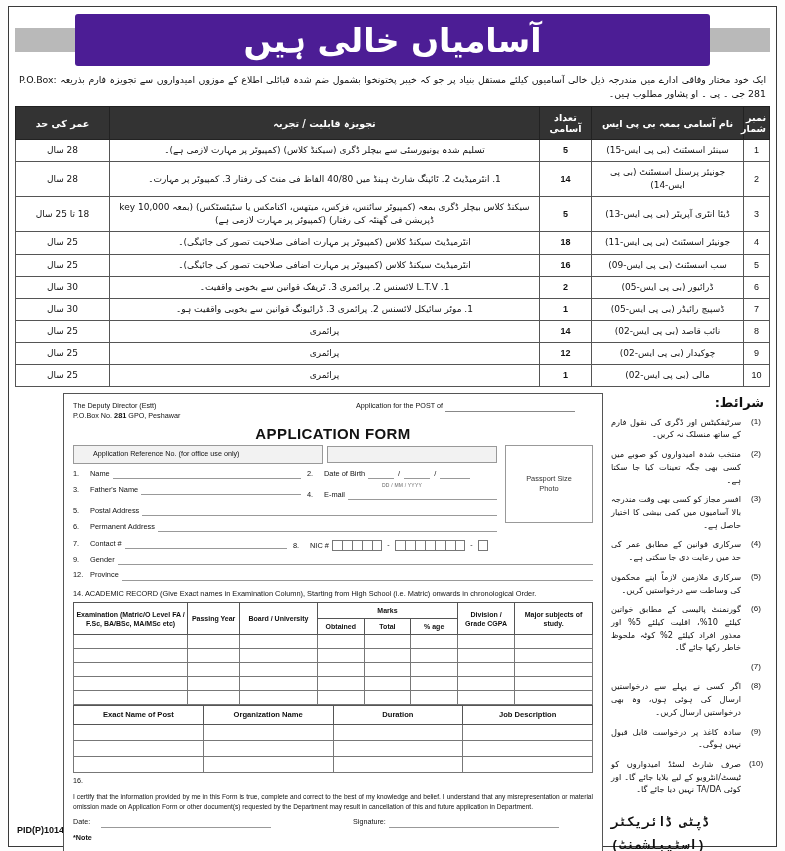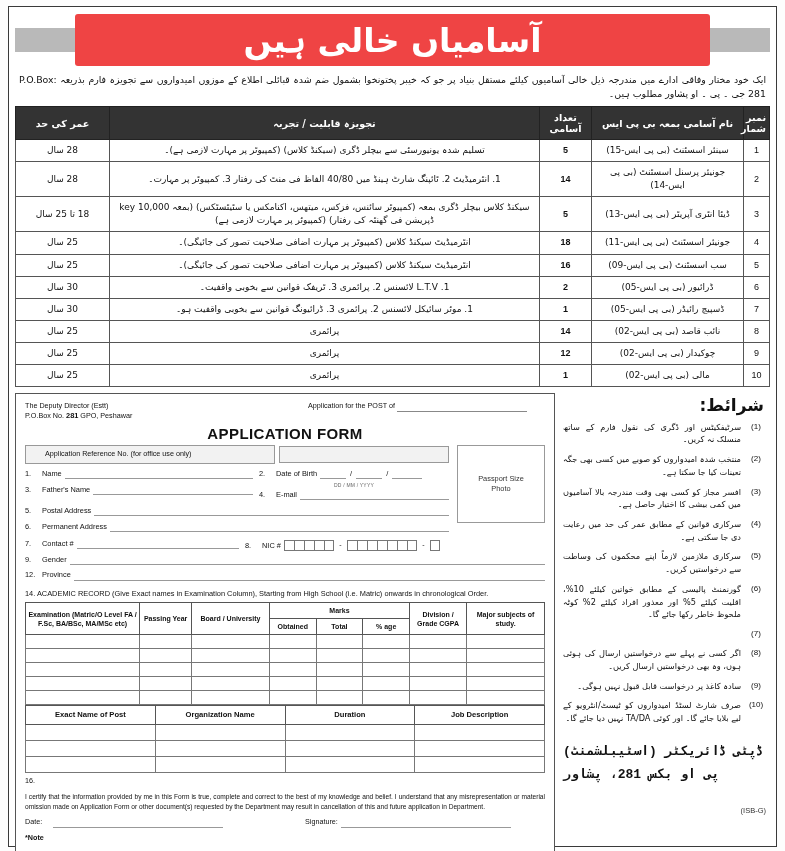--- a/index.html
+++ b/index.html
@@ -19,21 +19,21 @@
     display:flex;flex-direction:column;
   }
 
   
   .banner-wrap{position:relative;height:52px;margin:2px 0 3px 0;}
   .banner-side{
     position:absolute;top:14px;left:0;right:0;height:24px;background:#b9b9b9;
   }
   .banner{
     position:absolute;left:60px;right:60px;top:0;height:52px;
-    background:#ef4444;border-radius:3px;
+    background:#4c1d95;border-radius:3px;
     display:flex;align-items:center;justify-content:center;
   }
   .banner-title{
     color:#fff;font-size:33px;font-weight:bold;letter-spacing:1px;
     direction:rtl;font-family:"DejaVu Sans",sans-serif;line-height:1;
   }
 
   
   .intro{
     direction:rtl;text-align:justify;font-size:9.4px;line-height:1.5;
@@ -54,21 +54,21 @@
     text-align:center;vertical-align:middle;background:#fff;line-height:1.45;
   }
   td.sr{width:26px;font-family:"Liberation Sans",sans-serif;font-size:9.5px;}
   td.post{width:150px;text-align:center;}
   td.cnt{width:52px;font-weight:bold;font-family:"Liberation Sans",sans-serif;font-size:10px;}
   td.qual{text-align:center;padding:4px 8px;}
   td.age{width:92px;}
   col.c-sr{width:26px}col.c-post{width:152px}col.c-cnt{width:52px}col.c-age{width:94px}
 
   
-  .body-split{display:flex;gap:6px;margin-top:6px;flex:1;min-height:0;}
+  .body-split{display:flex;gap:6px;margin-top:6px;flex:1;min-height:0;margin-left:48px;}
   .left-col{width:540px;display:flex;flex-direction:column;}
   .right-col{flex:1;display:flex;flex-direction:column;padding:0 4px 0 2px;}
 
   
   .appform{
     border:1px solid #555;background:#fff;padding:7px 9px 6px 9px;
     font-size:7.4px;line-height:1.5;position:relative;flex:1;
   }
   .af-top{display:flex;justify-content:space-between;align-items:flex-start;}
   .af-addr{font-size:7.2px;line-height:1.45;}
@@ -117,21 +117,21 @@
   }
   table.inner td{border:1px solid #777;height:11px;}
   .certify{font-size:6.6px;line-height:1.5;margin-top:5px;text-align:justify;}
   .signrow{display:flex;gap:40px;margin-top:5px;font-size:7.2px;align-items:flex-end;}
   .signrow .fline{max-width:170px;}
   .noteblk{margin-top:5px;font-size:7.2px;}
   .noteblk .nt{font-weight:bold;margin-bottom:2px;}
 
   
   .cond-title{
-    direction:rtl;text-align:right;font-size:17px;font-weight:bold;
+    direction:rtl;text-align:right;font-size:13px;font-weight:bold;
     font-family:"DejaVu Sans",sans-serif;margin:2px 2px 6px 0;
   }
   .cond-list{direction:rtl;font-family:"DejaVu Sans",sans-serif;}
   .cond{
     display:flex;gap:5px;margin-bottom:7px;font-size:8.2px;line-height:1.55;
   }
   .cond .cn{width:20px;flex:none;text-align:center;font-family:"Liberation Sans",sans-serif;font-size:8px;}
   .cond .ct{flex:1;text-align:justify;}
   .signature-blk{
     direction:rtl;text-align:left;font-family:Liberation Mono, monospace;

